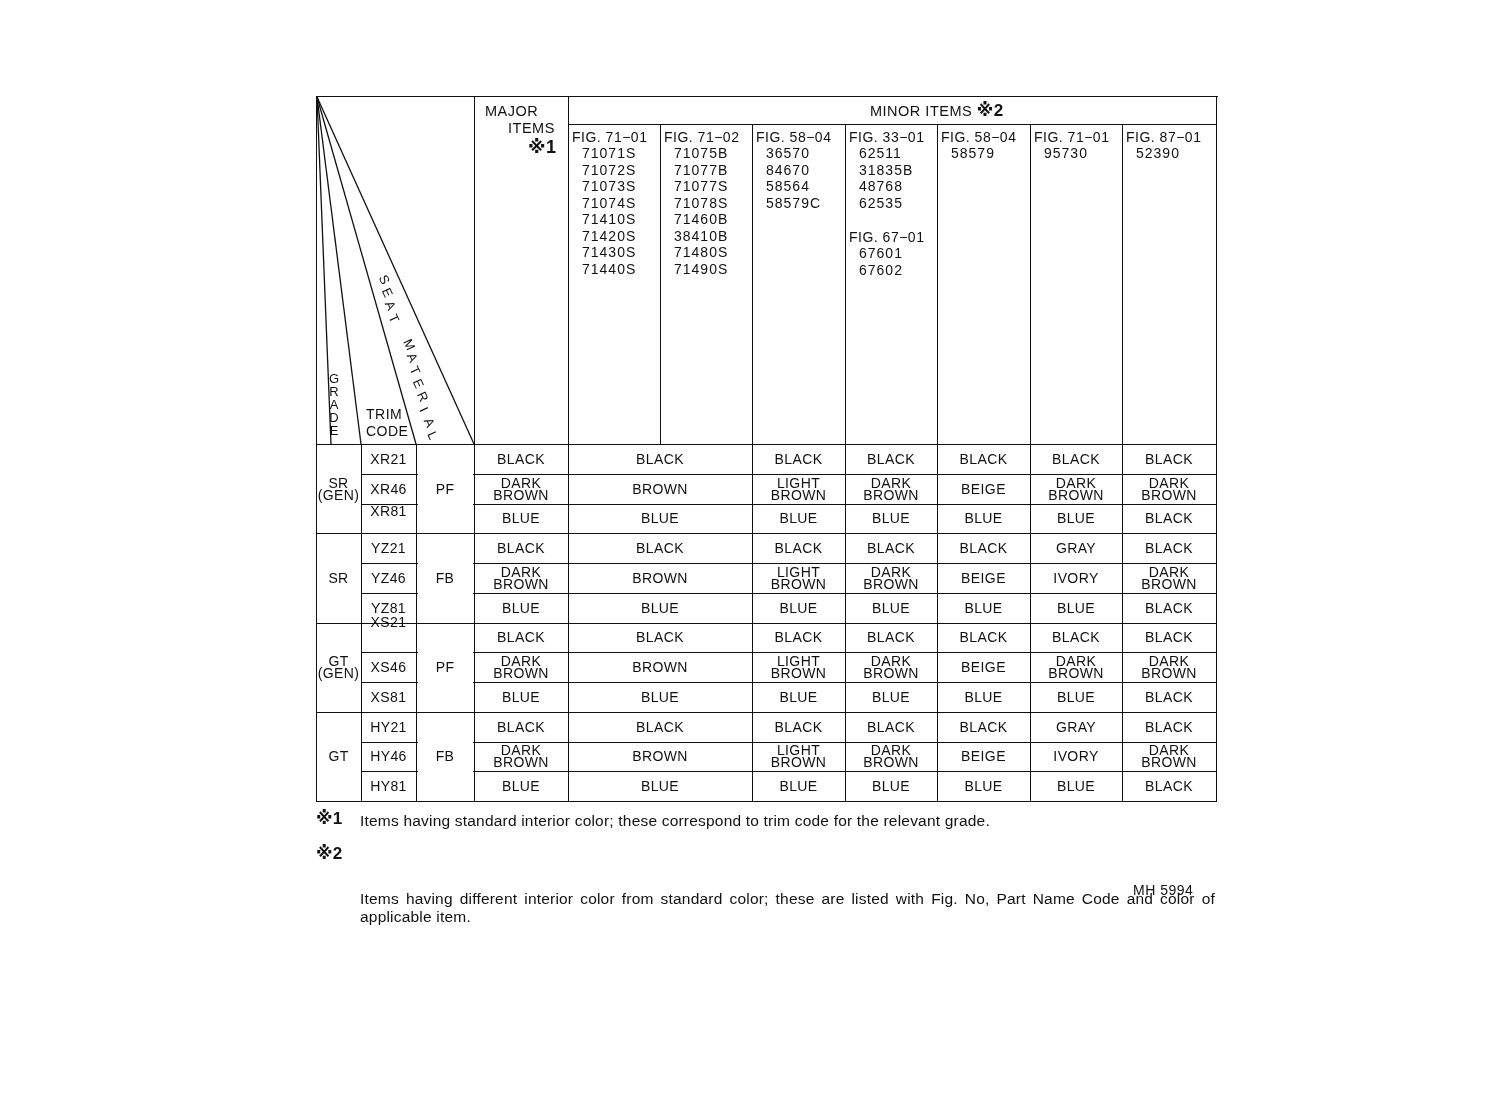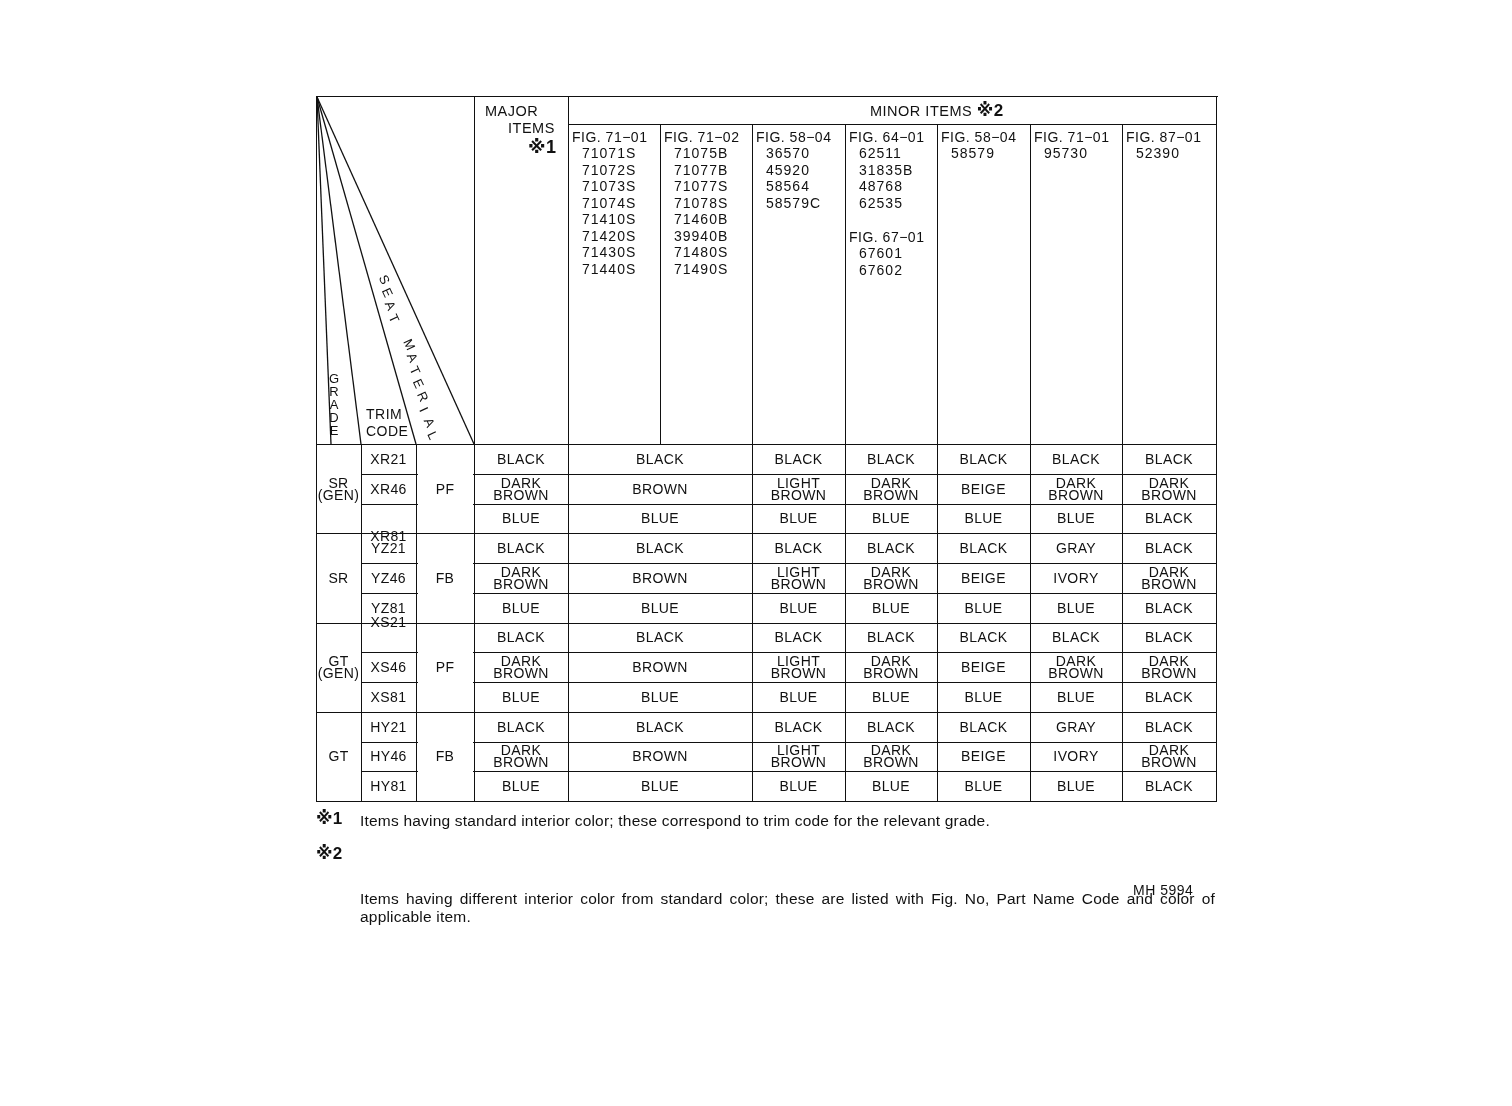--- a/index.html
+++ b/index.html
@@ -96,32 +96,32 @@
         <div>71430S</div>
         <div>71440S</div>
       </div>
       <div class="figcode" style="left: 664px; top: 129px;">FIG. 71−02</div>
       <div class="codes" style="left: 674px; top: 145px; text-align: right;">
         <div>71075B</div>
         <div>71077B</div>
         <div>71077S</div>
         <div>71078S</div>
         <div>71460B</div>
-        <div>39940B</div>
+        <div>38410B</div>
         <div>71480S</div>
         <div>71490S</div>
       </div>
       <div class="figcode" style="left: 756px; top: 129px;">FIG. 58−04</div>
       <div class="codes" style="left: 766px; top: 145px;">
         <div>36570</div>
-        <div>45920</div>
+        <div>84670</div>
         <div>58564</div>
         <div>58579C</div>
       </div>
-      <div class="figcode" style="left: 849px; top: 129px;">FIG. 64−01</div>
+      <div class="figcode" style="left: 849px; top: 129px;">FIG. 33−01</div>
       <div class="codes" style="left: 859px; top: 145px;">
         <div>62511</div>
         <div>31835B</div>
         <div>48768</div>
         <div>62535</div>
       </div>
       <div class="figcode" style="left: 849px; top: 229px;">FIG. 67−01</div>
       <div class="codes" style="left: 859px; top: 245px;">
         <div>67601</div>
         <div>67602</div>
@@ -159,21 +159,21 @@
         <div class="cell" style="left: 568px; width: 184px; top: 473.75px; height: 29.75px; padding: 0px 14px; box-sizing: border-box;">BROWN</div>
         <div class="cell" style="left: 752px; width: 93px; top: 473.75px; height: 29.75px; padding: 0px 14px; box-sizing: border-box;">LIGHT BROWN</div>
         <div class="cell" style="left: 845px; width: 92px; top: 473.75px; height: 29.75px; padding: 0px 14px; box-sizing: border-box;">DARK BROWN</div>
         <div class="cell" style="left: 937px; width: 93px; top: 473.75px; height: 29.75px; padding: 0px 14px; box-sizing: border-box;">BEIGE</div>
         <div class="cell" style="left: 1030px; width: 92px; top: 473.75px; height: 29.75px; padding: 0px 14px; box-sizing: border-box;">DARK BROWN</div>
         <div class="cell" style="left: 1122px; width: 94px; top: 473.75px; height: 29.75px; padding: 0px 14px; box-sizing: border-box;">DARK BROWN</div>
       </div>
       <div class="line-h" style="top: 503.5px; left: 361px; width: 855px; border-top-width: 1px;"></div>
       <div class="abs" style="background: rgb(255, 255, 255); left: 418px; top: 501.5px; width: 55px; height: 4px;"></div>
       <div>
-        <div class="cell" style="left: 361px; width: 55px; top: 521px; height: 29.75px; text-align: center;">XR81</div>
+        <div class="cell" style="left: 361px; width: 55px; top: 496px; height: 29.75px; text-align: center;">XR81</div>
         <div class="cell" style="left: 474px; width: 94px; top: 503.5px; height: 29.75px; padding: 0px 14px; box-sizing: border-box;">BLUE</div>
         <div class="cell" style="left: 568px; width: 184px; top: 503.5px; height: 29.75px; padding: 0px 14px; box-sizing: border-box;">BLUE</div>
         <div class="cell" style="left: 752px; width: 93px; top: 503.5px; height: 29.75px; padding: 0px 14px; box-sizing: border-box;">BLUE</div>
         <div class="cell" style="left: 845px; width: 92px; top: 503.5px; height: 29.75px; padding: 0px 14px; box-sizing: border-box;">BLUE</div>
         <div class="cell" style="left: 937px; width: 93px; top: 503.5px; height: 29.75px; padding: 0px 14px; box-sizing: border-box;">BLUE</div>
         <div class="cell" style="left: 1030px; width: 92px; top: 503.5px; height: 29.75px; padding: 0px 14px; box-sizing: border-box;">BLUE</div>
         <div class="cell" style="left: 1122px; width: 94px; top: 503.5px; height: 29.75px; padding: 0px 14px; box-sizing: border-box;">BLACK</div>
       </div>
       <div class="line-h" style="top: 533.25px; left: 316px; width: 900px;"></div>
       <div>

